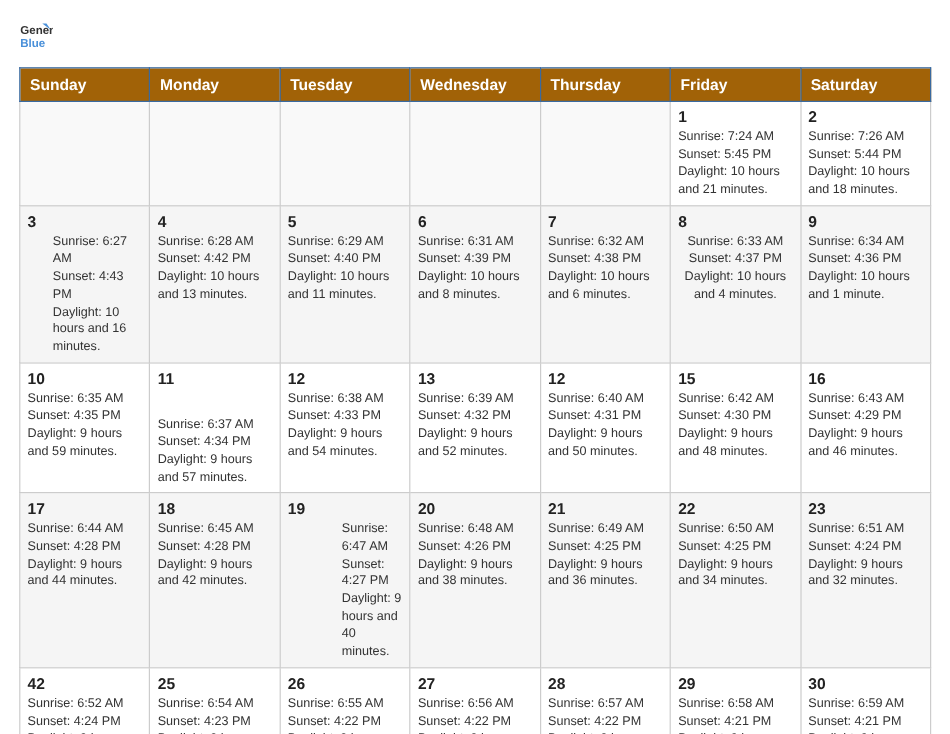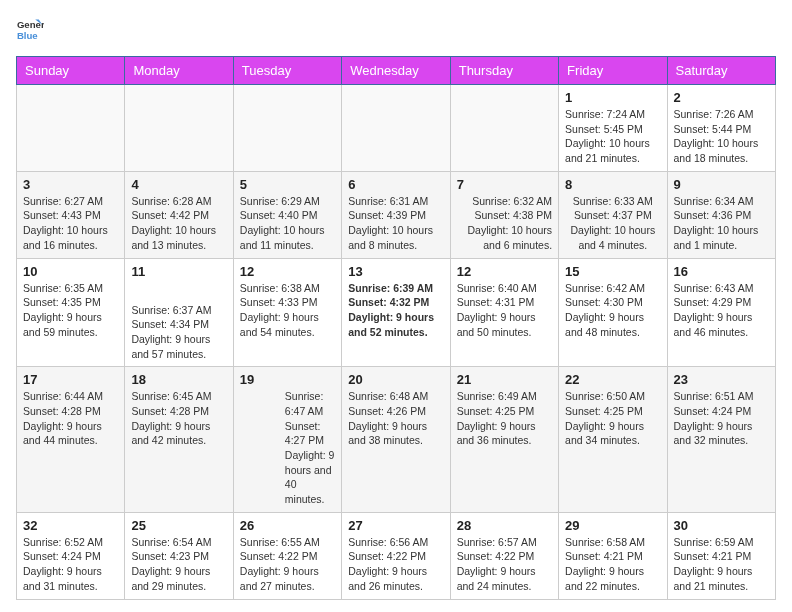--- a/index.html
+++ b/index.html
@@ -36,24 +36,24 @@
     .location {
       font-size: 14px;
       color: #555;
     }
     .calendar {
       width: 100%;
       border-collapse: collapse;
       border: 1px solid #ccc;
     }
     .calendar th {
-      background: #d946ef;
+      background: #a16207;
       color: #fff;
       font-size: 13px;
-      font-weight: normal;
+      font-weight: bold;
       padding: 6px 8px;
       text-align: left;
       border: 1px solid #3a6aa0;
     }
     .calendar td {
       vertical-align: top;
       padding: 5px 6px;
       border: 1px solid #ccc;
       font-size: 11px;
       color: #333;
@@ -125,21 +125,21 @@
         <td>
           <div class="day-number">2</div>
           <div class="day-info" style="white-space: pre-line;">Sunrise: 7:26 AM
 Sunset: 5:44 PM
 Daylight: 10 hours and 18 minutes.</div>
         </td>
       </tr>
       <tr class="row-even">
         <td>
           <div class="day-number">3</div>
-          <div class="day-info" style="white-space: pre-line;">Sunrise: 6:27 AM
+          <div class="day-info" style="white-space: pre-line; margin-left: 21px;">Sunrise: 6:27 AM
 Sunset: 4:43 PM
 Daylight: 10 hours and 16 minutes.</div>
         </td>
         <td>
           <div class="day-number">4</div>
           <div class="day-info" style="white-space: pre-line;">Sunrise: 6:28 AM
 Sunset: 4:42 PM
 Daylight: 10 hours and 13 minutes.</div>
         </td>
         <td>
@@ -149,21 +149,21 @@
 Daylight: 10 hours and 11 minutes.</div>
         </td>
         <td>
           <div class="day-number">6</div>
           <div class="day-info" style="white-space: pre-line;">Sunrise: 6:31 AM
 Sunset: 4:39 PM
 Daylight: 10 hours and 8 minutes.</div>
         </td>
         <td>
           <div class="day-number">7</div>
-          <div class="day-info" style="white-space: pre-line; text-align: right;">Sunrise: 6:32 AM
+          <div class="day-info" style="white-space: pre-line;">Sunrise: 6:32 AM
 Sunset: 4:38 PM
 Daylight: 10 hours and 6 minutes.</div>
         </td>
         <td>
           <div class="day-number">8</div>
           <div class="day-info" style="white-space: pre-line; text-align: center;">Sunrise: 6:33 AM
 Sunset: 4:37 PM
 Daylight: 10 hours and 4 minutes.</div>
         </td>
         <td>
@@ -187,21 +187,21 @@
 Daylight: 9 hours and 57 minutes.</div>
         </td>
         <td>
           <div class="day-number">12</div>
           <div class="day-info" style="white-space: pre-line;">Sunrise: 6:38 AM
 Sunset: 4:33 PM
 Daylight: 9 hours and 54 minutes.</div>
         </td>
         <td>
           <div class="day-number">13</div>
-          <div class="day-info" style="white-space: pre-line; font-weight: bold;">Sunrise: 6:39 AM
+          <div class="day-info" style="white-space: pre-line;">Sunrise: 6:39 AM
 Sunset: 4:32 PM
 Daylight: 9 hours and 52 minutes.</div>
         </td>
         <td>
           <div class="day-number">12</div>
           <div class="day-info" style="white-space: pre-line;">Sunrise: 6:40 AM
 Sunset: 4:31 PM
 Daylight: 9 hours and 50 minutes.</div>
         </td>
         <td>
@@ -256,21 +256,21 @@
         </td>
         <td>
           <div class="day-number">23</div>
           <div class="day-info" style="white-space: pre-line;">Sunrise: 6:51 AM
 Sunset: 4:24 PM
 Daylight: 9 hours and 32 minutes.</div>
         </td>
       </tr>
       <tr>
         <td>
-          <div class="day-number">32</div>
+          <div class="day-number">42</div>
           <div class="day-info" style="white-space: pre-line;">Sunrise: 6:52 AM
 Sunset: 4:24 PM
 Daylight: 9 hours and 31 minutes.</div>
         </td>
         <td>
           <div class="day-number">25</div>
           <div class="day-info" style="white-space: pre-line;">Sunrise: 6:54 AM
 Sunset: 4:23 PM
 Daylight: 9 hours and 29 minutes.</div>
         </td>

